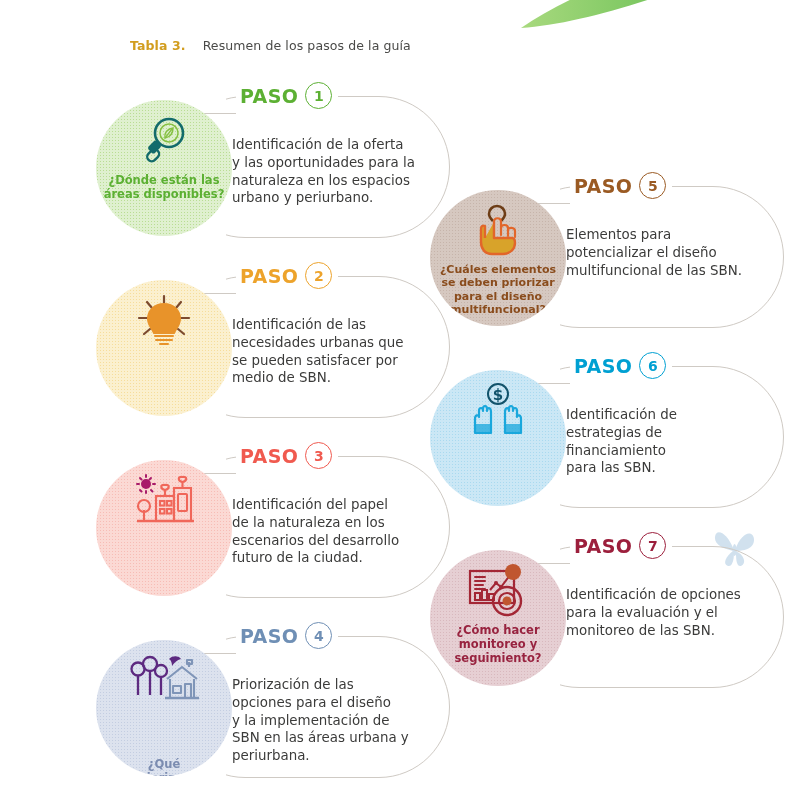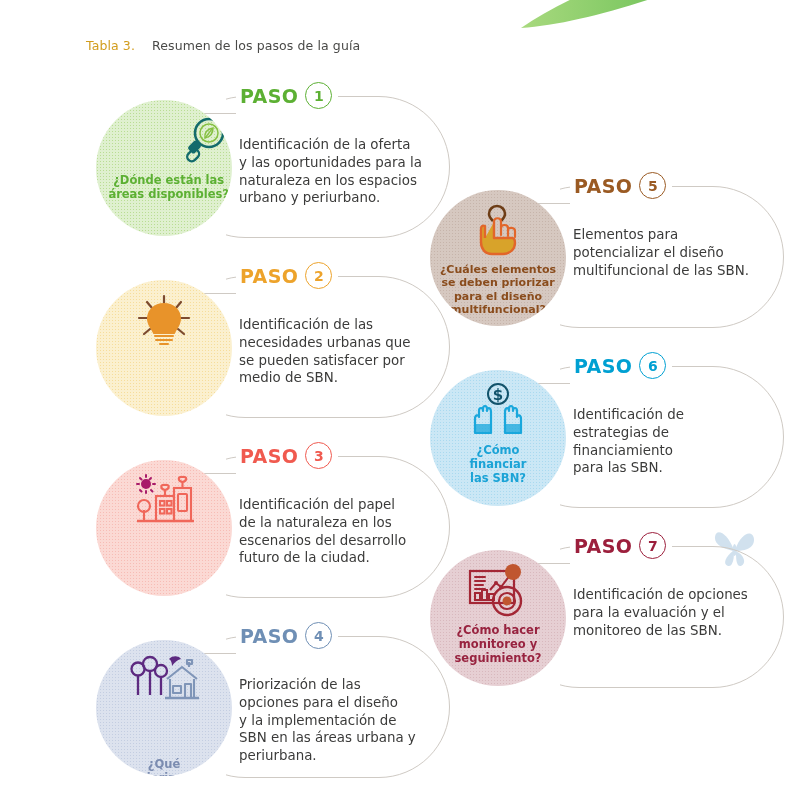--- a/index.html
+++ b/index.html
@@ -17,21 +17,21 @@
     overflow:hidden;pointer-events:none;
   }
   .leaf-deco svg{display:block;}
 
   
   .caption{
     position:absolute;left:86px;top:38px;
     font-size:12.5px;color:#4a4a48;letter-spacing:.1px;
     white-space:nowrap;
   }
-  .caption .lbl{color:#d29d1e;font-weight:normal;}
+  .caption .lbl{color:#d29d1e;font-weight:bold;margin-left:44px;}
   .caption .txt{margin-left:17px;}
 
   
   .step{position:absolute;width:360px;height:170px;}
 
   
   .capsule{
     position:absolute;left:78px;top:14px;
     width:276px;height:142px;
     border:1px solid #cfcac4;
@@ -83,21 +83,21 @@
   }
   .num-badge{
     width:25px;height:25px;border-radius:50%;
     border:1.4px solid currentColor;
     display:flex;align-items:center;justify-content:center;
     font-size:14px;font-weight:bold;line-height:1;
   }
 
   
   .desc{
-    position:absolute;left:143px;top:54px;width:205px;
+    position:absolute;left:136px;top:54px;width:205px;
     font-size:13.4px;line-height:1.33;color:#3b3b3a;
     white-space:pre-line;
   }
 
   
   .butterfly{position:absolute;left:712px;top:524px;pointer-events:none;}
 </style>
 </head>
 <body>
 
@@ -131,21 +131,21 @@
 
 <div id="steps-root">
     <div class="step" style="left: 96px; top: 82px;">
     <div class="capsule"></div>
     <div class="capsule-mask"></div>
     <div class="lead-line"></div>
     <div class="label-gap" style="left:140px;width:96px;"></div>
 
     <div class="circle " style="background:#dff0cf;
                 background-image:radial-gradient(#b9dd93 0.9px, transparent 1px);
-                background-size:3px 3px;align-items:flex-end;">
+                background-size:3px 3px;">
       <div class="icon-wrap">
           <svg width="56" height="52" viewBox="0 0 56 52">
         <circle cx="33" cy="18" r="14" fill="none" stroke="#136b6b" stroke-width="2.6"></circle>
         <circle cx="33" cy="18" r="9" fill="none" stroke="#86c043" stroke-width="1.5"></circle>
         <path d="M37 13 C 31 14, 28 18, 29 23 C 34 22, 37 19, 37 13 Z" fill="none" stroke="#86c043" stroke-width="1.5"></path>
         <line x1="29" y1="23" x2="36" y2="14" stroke="#86c043" stroke-width="1.3"></line>
         <rect x="14" y="26" width="9" height="12" rx="2.5" transform="rotate(45 18.5 32)" fill="#136b6b"></rect>
         <rect x="13" y="34" width="9" height="13" rx="4.5" transform="rotate(45 17.5 40)" fill="none" stroke="#136b6b" stroke-width="2.4"></rect>
       </svg>
         </div>
@@ -346,21 +346,20 @@
         <circle cx="31" cy="11" r="10" fill="none" stroke="#12536b" stroke-width="2"></circle>
         <text x="31" y="16.5" font-size="15" font-weight="bold" fill="#12536b" text-anchor="middle" font-family="DejaVu Sans, sans-serif">$</text>
         <g stroke="#1aa7dc" stroke-width="2.2" fill="none" stroke-linejoin="round">
           <path d="M8 50 L 8 36 C 8 32, 11 31, 12 34 L 12 28 C 12 24, 16 24, 16 28 L 16 26 C 16 22, 20 22, 20 26 L 20 28 C 20 24, 24 24, 24 29 L 24 50 Z"></path>
           <path d="M38 50 L 38 29 C 38 24, 42 24, 42 28 L 42 26 C 42 22, 46 22, 46 26 L 46 28 C 46 24, 50 24, 50 28 L 50 34 C 51 31, 54 32, 54 36 L 54 50 Z"></path>
         </g>
         <path d="M8 41 L 24 41 L 24 50 L 8 50 Z" fill="#1aa7dc" opacity=".75"></path>
         <path d="M38 41 L 54 41 L 54 50 L 38 50 Z" fill="#1aa7dc" opacity=".75"></path>
       </svg>
         </div>
-      <div class="q" style="color:#1ba3d6;">¿Cómo<br>financiar<br>las SBN?</div>
     </div>
 
     <div class="paso" style="color:#00a0d2;">
       <span class="paso-word">PASO</span>
       <span class="num-badge">6</span>
     </div>
 
     <div class="desc">Identificación de
 estrategias de
 financiamiento

